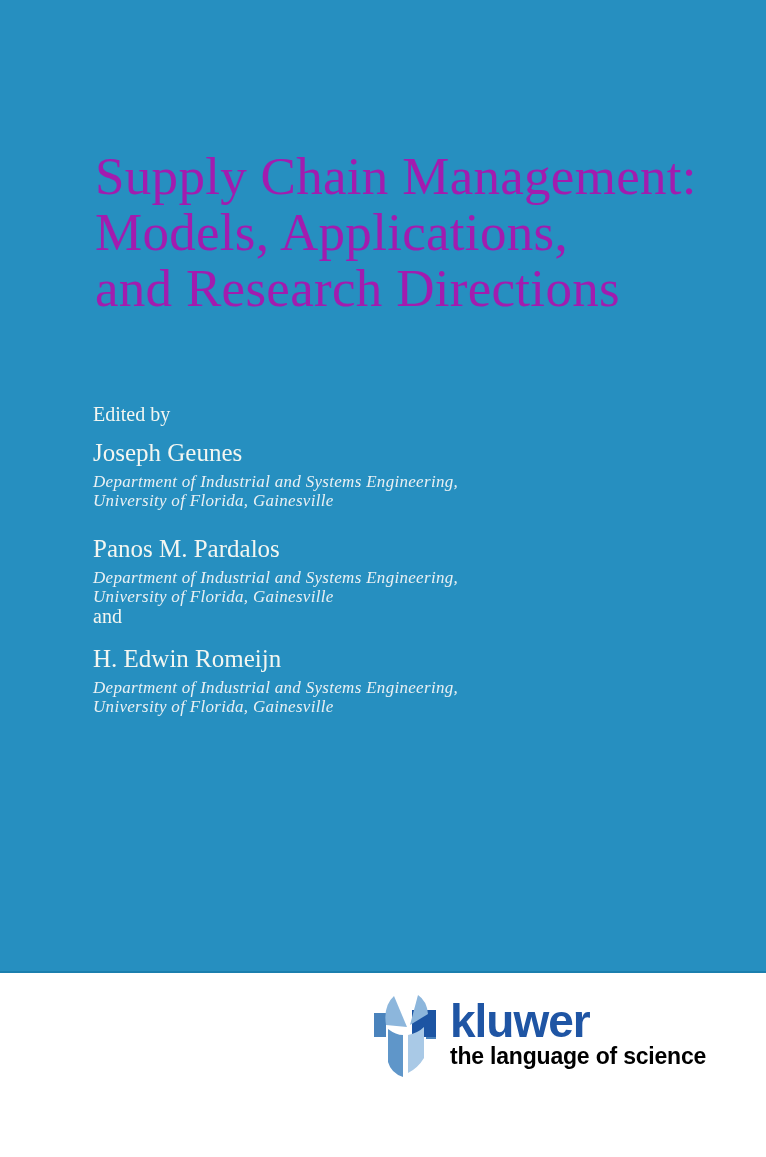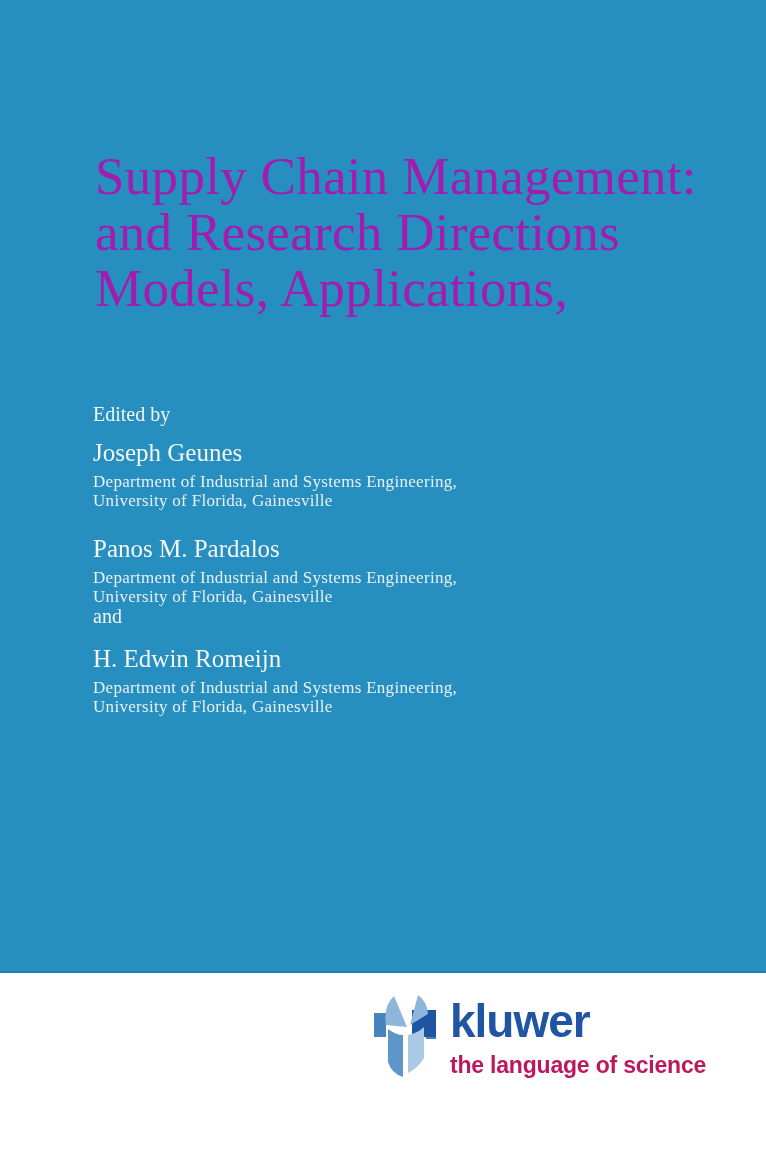--- a/index.html
+++ b/index.html
@@ -41,20 +41,21 @@
   }
   .editor-name {
     font-size: 25px;
     line-height: 26px;
   }
   .editor-name.first { margin-top: 16px; }
   .editor-name.second { margin-top: 26px; }
   .editor-name.third { margin-top: 20px; }
   .affiliation {
     margin-top: 6px;
+    font-style: italic;
     font-size: 17px;
     line-height: 19px;
     color: #e9f0f3;
     letter-spacing: 0.3px;
   }
   .and-label {
     font-size: 20px;
     line-height: 20px;
   }
   .brand {
@@ -69,39 +70,38 @@
   .brand-mark { display: block; }
   .brand-name {
     color: #1f55a4;
     font-size: 46px;
     font-weight: bold;
     line-height: 44px;
     letter-spacing: -1px;
     margin-top: 4px;
   }
   .brand-tagline {
-    color: #be185d;
+    color: #000000;
     font-size: 23px;
     font-weight: bold;
     letter-spacing: -0.2px;
-    margin-top: 9px;
     white-space: nowrap;
   }
 </style>
 </head>
 <body>
 
 <div class="page">
 
   <div class="blue-area"></div>
 
   <div class="title">
     <div>Supply Chain Management:</div>
+    <div>Models, Applications,</div>
     <div>and Research Directions</div>
-    <div>Models, Applications,</div>
   </div>
 
   <div class="editors">
     <div class="edited-by">Edited by</div>
 
     <div class="editor-name first">Joseph Geunes</div>
     <div class="affiliation">
       <div>Department of Industrial and Systems Engineering,</div>
       <div>University of Florida, Gainesville</div>
     </div>

